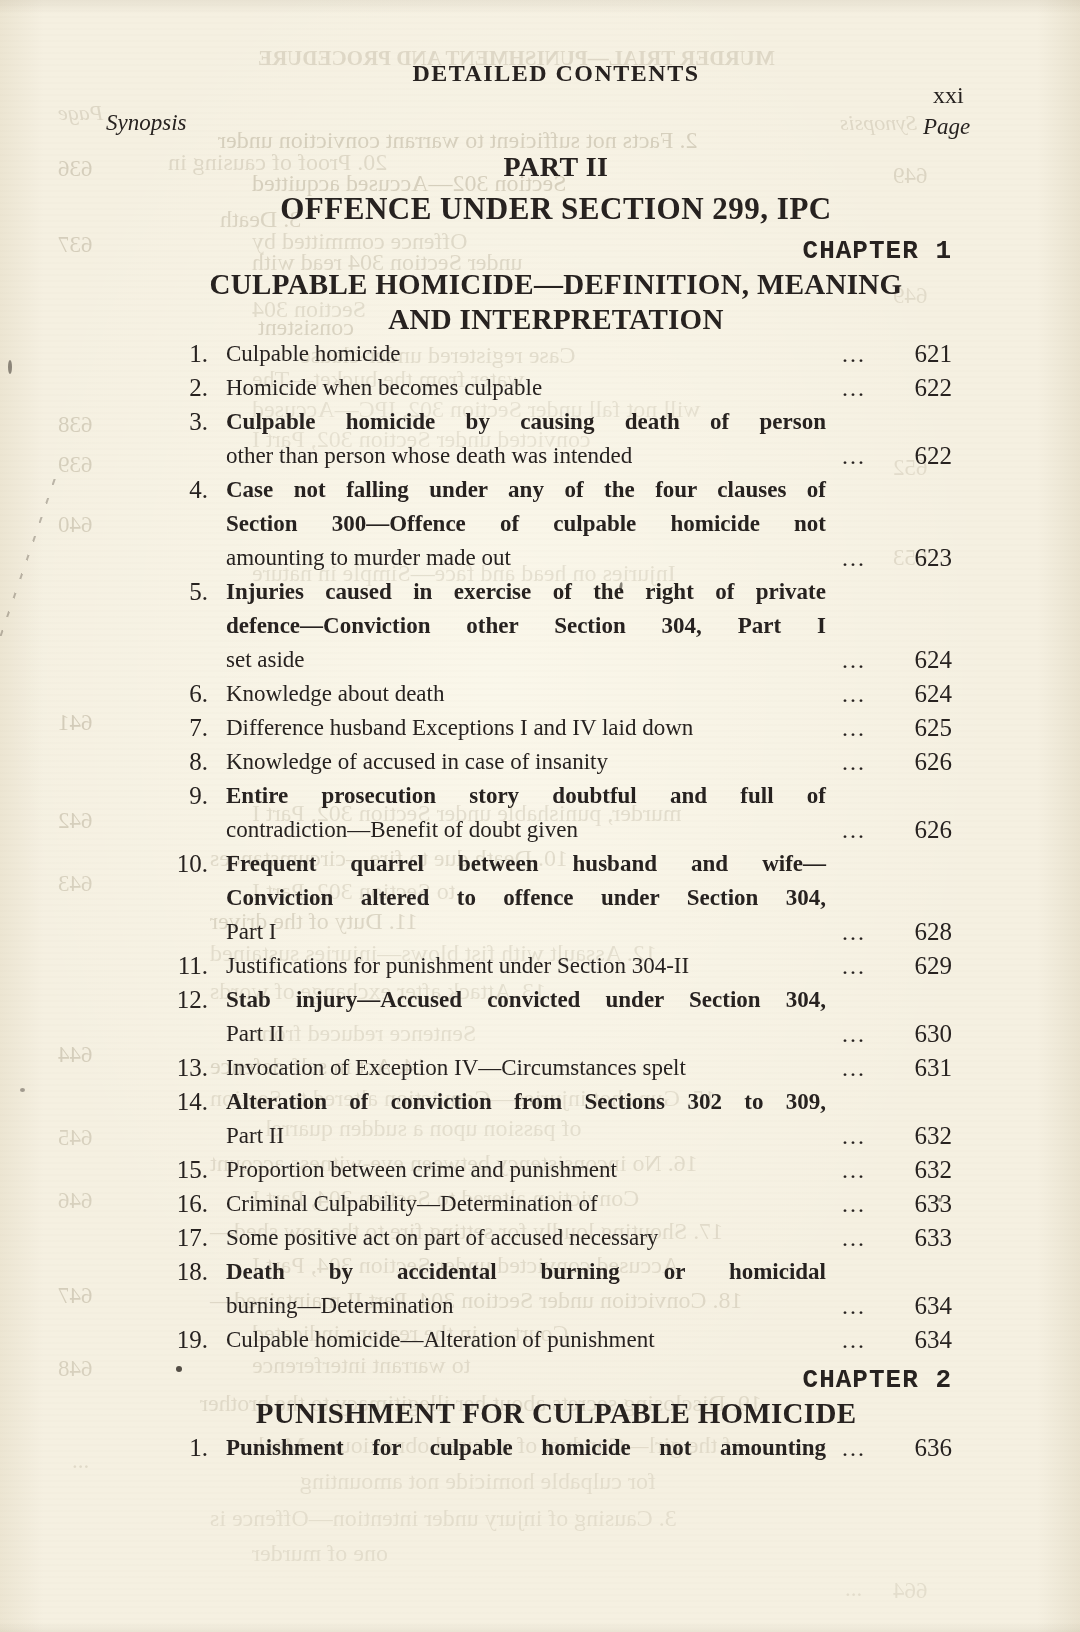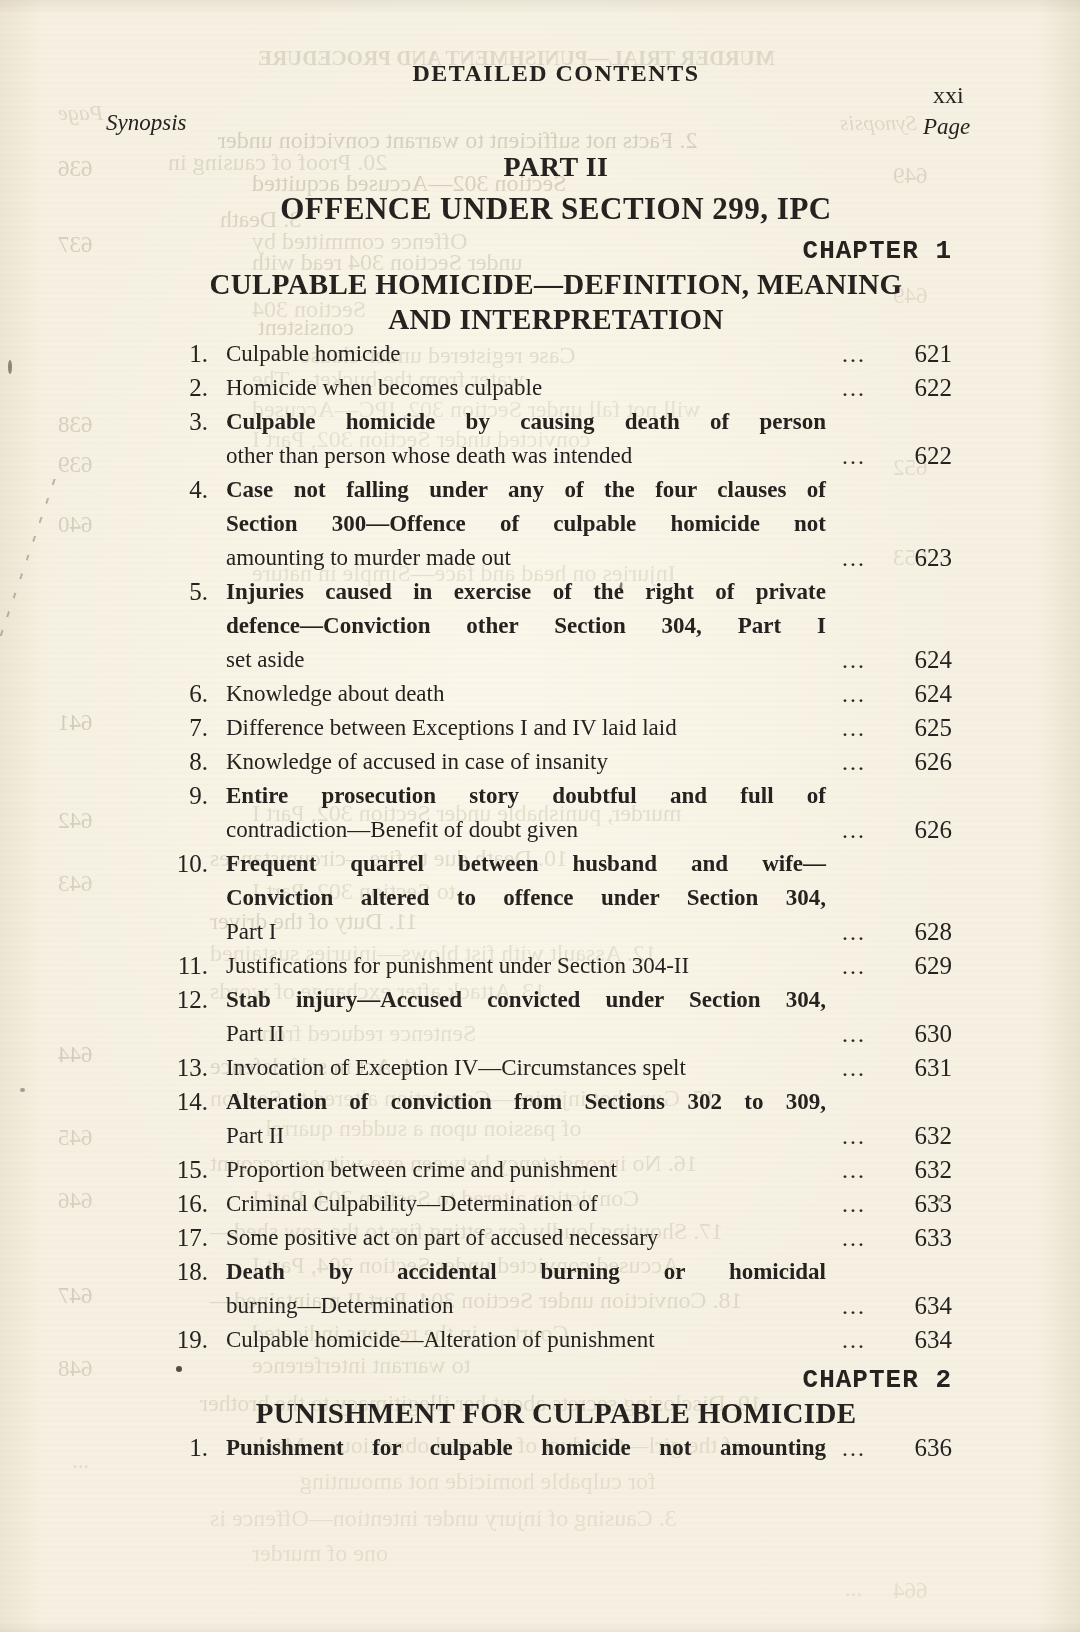--- a/index.html
+++ b/index.html
@@ -178,21 +178,21 @@
           <div class="toc-num">6.</div>
           <div class="toc-text">
             <div class="toc-line">Knowledge about death</div>
           </div>
           <div class="toc-dots">...</div>
           <div class="toc-page">624</div>
         </div>
         <div class="toc-row">
           <div class="toc-num">7.</div>
           <div class="toc-text">
-            <div class="toc-line">Difference between Exceptions I and IV laid laid</div>
+            <div class="toc-line">Difference husband Exceptions I and IV laid down</div>
           </div>
           <div class="toc-dots">...</div>
           <div class="toc-page">625</div>
         </div>
         <div class="toc-row">
           <div class="toc-num">8.</div>
           <div class="toc-text">
             <div class="toc-line">Knowledge of accused in case of insanity</div>
           </div>
           <div class="toc-dots">...</div>

